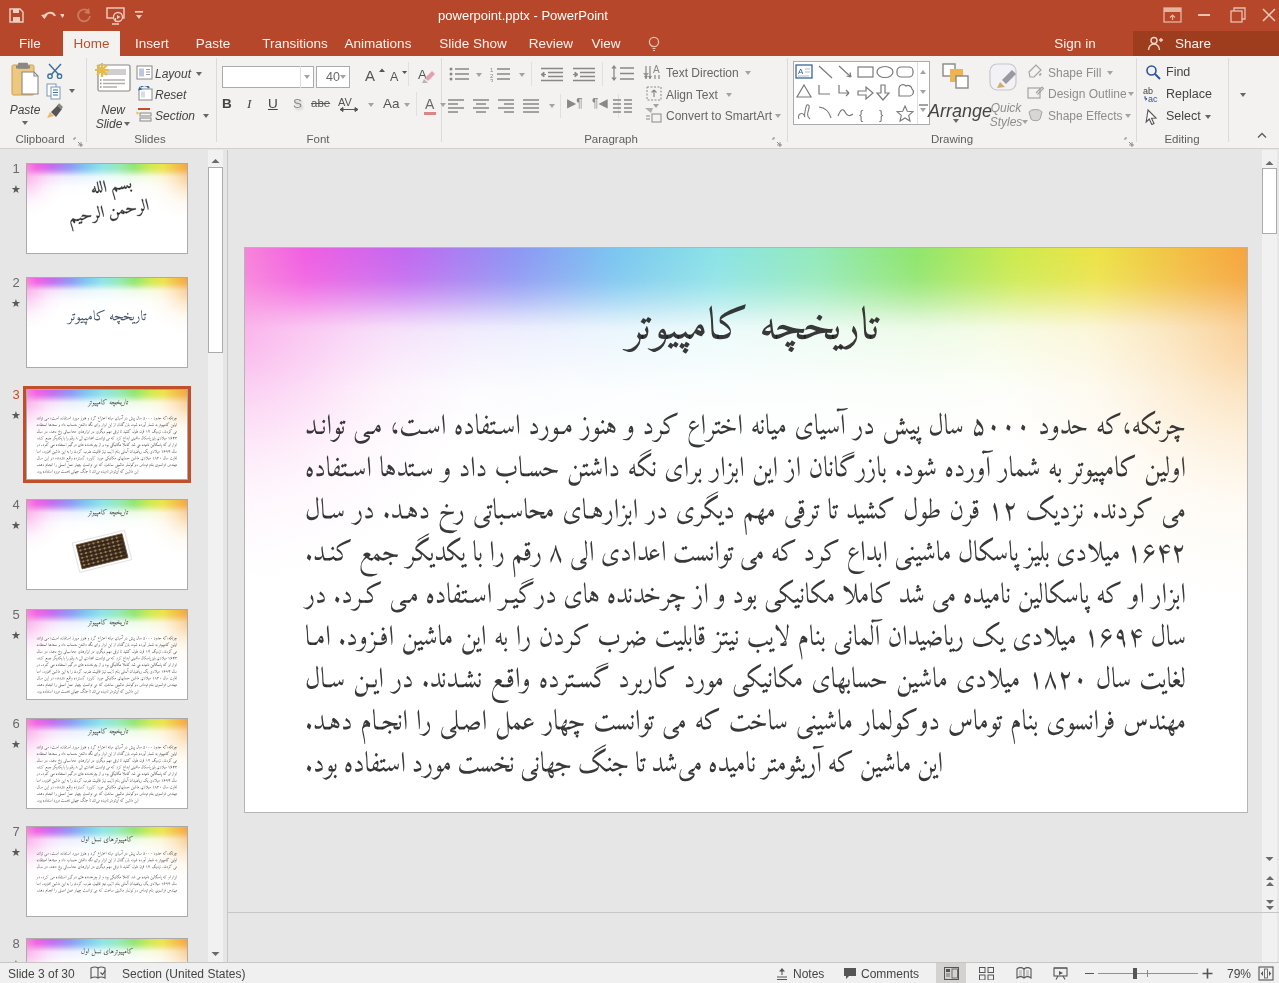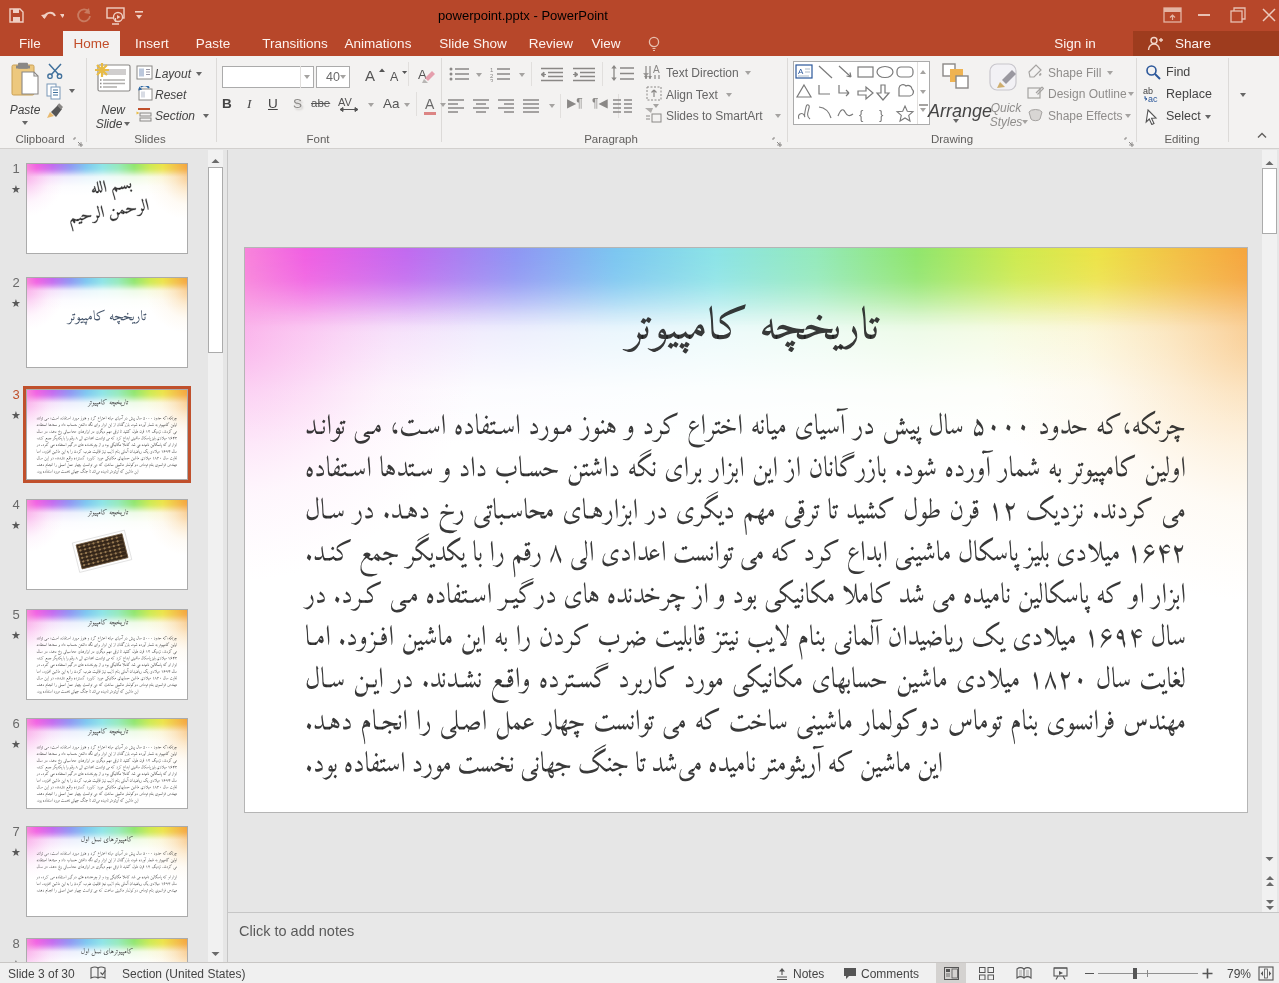--- a/index.html
+++ b/index.html
@@ -1051,21 +1051,21 @@
   <svg class="abs" style="left:106px;top:7px" width="19" height="18" viewBox="0 0 19 18">
         <rect x="1" y="1" width="17" height="10" fill="none" stroke="#f0cfc3" stroke-width="1.4"></rect>
         <circle cx="12" cy="10" r="4.5" fill="#b7472a" stroke="#f0cfc3" stroke-width="1.3"></circle>
         <path d="M11 8 l3.5 2 -3.5 2z" fill="#f0cfc3"></path>
         <path d="M9.5 11 v4 M6 17 h7" stroke="#f0cfc3" stroke-width="1.3"></path>
       </svg>
   <svg class="abs" style="left:134px;top:10px" width="10" height="10" viewBox="0 0 10 10">
         <rect x="1" y="1" width="8" height="1.6" fill="#f0cfc3"></rect>
         <path d="M2 5 l3 4 3 -4z" fill="#f0cfc3"></path>
       </svg>
-  <div class="abs" style="left:0;top:8px;width:1046px;text-align:center;font-size:13px;color:#000000">powerpoint.pptx - PowerPoint</div>
+  <div class="abs" style="left:0;top:8px;width:1046px;text-align:center;font-size:13px;color:#ffffff">powerpoint.pptx - PowerPoint</div>
   <svg class="abs" style="left:1163px;top:7px" width="19" height="17" viewBox="0 0 19 17">
         <rect x="1" y="1" width="17" height="14" fill="none" stroke="#e4b4a3" stroke-width="1.3"></rect>
         <rect x="1" y="1" width="17" height="4" fill="#e4b4a3"></rect>
         <path d="M9.5 13 v-5 M7 10.5 l2.5 -2.5 2.5 2.5" stroke="#e4b4a3" stroke-width="1.2" fill="none"></path>
       </svg>
   <div class="abs" style="left:1198px;top:14px;width:12px;height:1.5px;background:#e8c0b2"></div>
   <svg class="abs" style="left:1230px;top:7px" width="16" height="16" viewBox="0 0 16 16">
         <rect x="1" y="4" width="11" height="11" fill="none" stroke="#e8c0b2" stroke-width="1.3"></rect>
         <path d="M4 4 v-3 h11 v11 h-3" fill="none" stroke="#e8c0b2" stroke-width="1.3"></path>
       </svg>
@@ -1279,21 +1279,21 @@
         <rect x="1" y="1" width="14" height="13" fill="none" stroke="#8a8886" stroke-dasharray="2 1.5"></rect>
         <path d="M8 4 v7 M8 4 l-2.5 2.5 M8 4 l2.5 2.5" stroke="#8a8886" stroke-width="1.2"></path>
       </svg>
       <div class="abs" style="left:666px;top:32px;font-size:12px;color:#666">Align Text</div>
       <div class="caret caretg" style="left:726px;top:37px"></div>
       <svg class="abs" style="left:644px;top:51px" width="18" height="16" viewBox="0 0 18 16">
         <path d="M1 1 l8 0 -2 5z" fill="#b0aeac"></path>
         <rect x="8" y="7" width="9" height="8" fill="none" stroke="#8a8886"></rect>
         <path d="M2 9 h4 M2 12 h4" stroke="#8a8886"></path>
       </svg>
-      <div class="abs" style="left:666px;top:53px;font-size:12px;color:#666">Slides to SmartArt</div>
+      <div class="abs" style="left:666px;top:53px;font-size:12px;color:#666">Convert to SmartArt</div>
       <div class="caret caretg" style="left:775px;top:58px"></div>
       <div class="abs" style="left:793px;top:5px;width:137px;height:64px;background:#fff;border:1px solid #ababab"></div>
       <svg class="abs" style="left:795px;top:7px" width="120" height="60" viewBox="0 0 120 60">
 <rect x="1" y="2" width="16" height="13" fill="none" stroke="#2b579a" stroke-width="1.2"></rect>
         <text x="3" y="11" font-size="8" fill="#2b579a">A</text>
         <path d="M10 6 h5 M10 9 h5 M3 13 h11" stroke="#9ab" stroke-width="0.8"></path>
 <path d="M24 3 L37 15" stroke="#7a7a7a" stroke-width="1.2"></path>
 <path d="M44 3 L56 14 M56 14 l-1 -4.5 M56 14 l-4.5 -1" stroke="#7a7a7a" stroke-width="1.2" fill="none"></path>
 <rect x="63" y="4" width="15" height="10" fill="none" stroke="#7a7a7a" stroke-width="1.2"></rect>
 <ellipse cx="90" cy="9" rx="8" ry="5.5" fill="none" stroke="#7a7a7a" stroke-width="1.2"></ellipse>
@@ -1429,23 +1429,20 @@
     <div class="sbbtn" style="left:1262px;top:848px;width:15px;height:16px"><svg width="9" height="6" style="margin-top:5px">
         <path d="M0.5 1 L4.5 5 L8.5 1z" fill="#6a6a6a"></path>
       </svg></div>
     <svg class="abs" style="left:1265px;top:874px" width="10" height="14" viewBox="0 0 10 14">
       <path d="M1 6 L5 2 L9 6z M1 12 L5 8 L9 12z" fill="#6a6a6a"></path>
     </svg>
     <svg class="abs" style="left:1265px;top:898px" width="10" height="14" viewBox="0 0 10 14">
       <path d="M1 2 L5 6 L9 2z M1 8 L5 12 L9 8z" fill="#6a6a6a"></path>
     </svg>
     <div id="notesline" class="abs"></div>
-    <div id="notes" class="abs">
-      <div style="position:absolute;left:11px;top:10px">Click to add notes</div>
-    </div>
 <div id="statusbar" class="abs">
       <div class="abs" style="left:8px;top:4px">Slide 3 of 30</div>
       <svg class="abs" style="left:90px;top:3px" width="16" height="15" viewBox="0 0 16 15">
         <path d="M1 2 c3 -1.5 5 -1.5 7 0 c2 -1.5 4 -1.5 7 0 v10 c-3 -1.5 -5 -1.5 -7 0 c-2 -1.5 -4 -1.5 -7 0z" fill="none" stroke="#555" stroke-width="1.1"></path>
         <path d="M8 2 v10" stroke="#555" stroke-width="1.1"></path>
         <path d="M10.5 6.5 l2 2 3 -4" stroke="#555" stroke-width="1.2" fill="none"></path>
       </svg>
       <div class="abs" style="left:122px;top:4px">Section (United States)</div>
       <svg class="abs" style="left:775px;top:4px" width="14" height="13" viewBox="0 0 14 13">
         <path d="M2 10 h10 M2 12.5 h10 M7 8 V3" stroke="#555" stroke-width="1.1" fill="none"></path>

